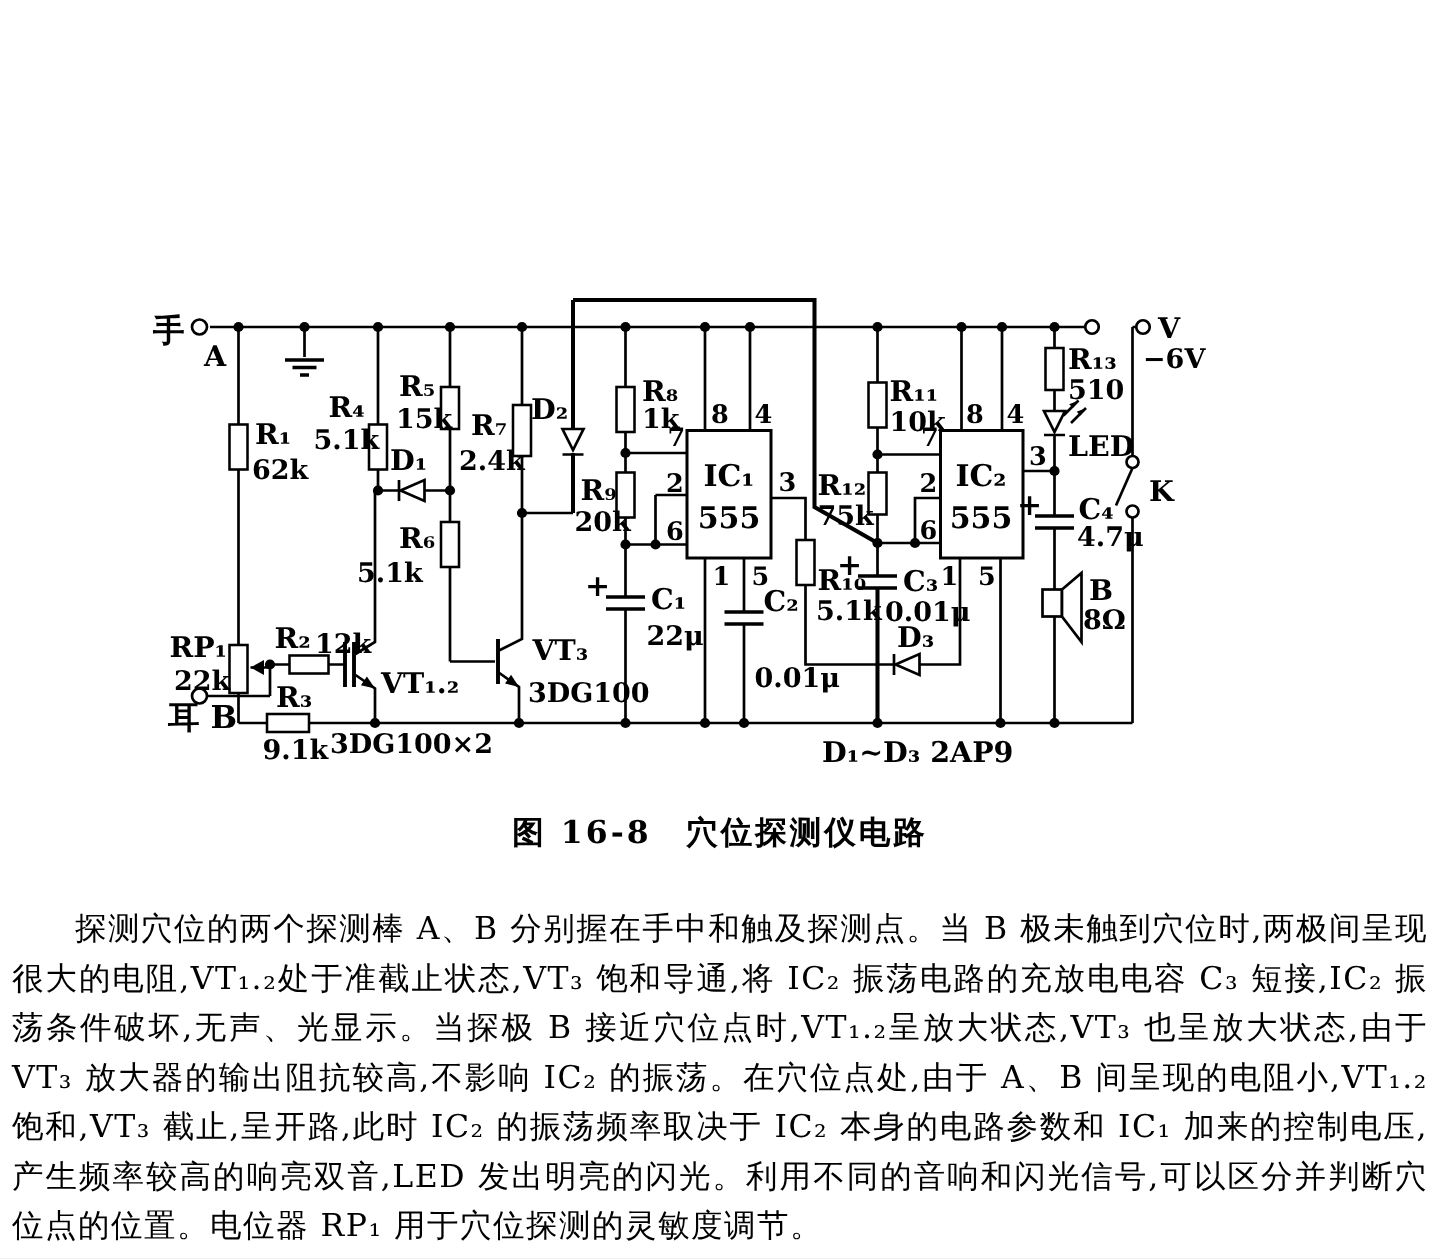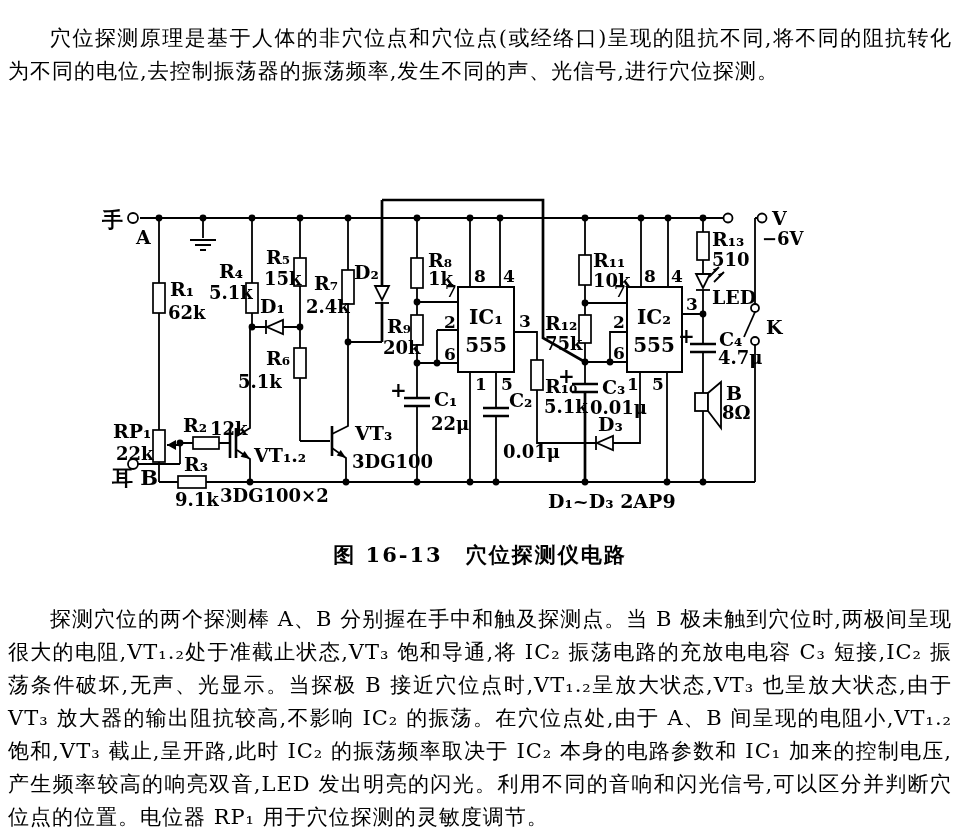--- a/index.html
+++ b/index.html
@@ -21,21 +21,20 @@
   .icname{font-size:20px;font-weight:bold;text-anchor:middle;}
   .ictype{font-size:20px;font-weight:bold;text-anchor:middle;}
   .plus{font-size:20px;font-weight:bold;}
 </style>
 </head>
 <body>
 
 <div class="page">
 
   <div id="intro" class="textblock">
-    <p>穴位探测原理是基于人体的非穴位点和穴位点(或经络口)呈现的阻抗不同,将不同的阻抗转化为不同的电位,去控制振荡器的振荡频率,发生不同的声、光信号,进行穴位探测。</p>
   </div>
 
   <svg width="960" height="335" viewBox="0 193 960 335">
 
     <path fill="none" stroke="#000" stroke-width="1.8" d="
       M140,218 H728
       M203,218 V238
       M159,218 V283 M159,313 V430 M159,462 V482
       M159,482 H178 M206,482 H755
       M167,445 H180 M180,443 V464 M180,464 H138
@@ -250,19 +249,19 @@
     <text class="lbl" x="719" y="346">C₄</text>
     <text class="val" x="718" y="364">4.7μ</text>
     <text class="lbl" x="726" y="400">B</text>
     <text class="val" x="722" y="419">8Ω</text>
     <text class="lbl" x="766" y="334">K</text>
     <text class="lbl" x="772" y="225">V</text>
     <text class="val" x="762" y="245">−6V</text>
     <text class="lbl" x="548" y="508">D₁~D₃ 2AP9</text>
   </svg>
 
-  <div id="caption">图 16-13　穴位探测仪电路</div>
+  <div id="caption">图 16-8　穴位探测仪电路</div>
 
   <div id="body2" class="textblock">
     <p>探测穴位的两个探测棒 A、B 分别握在手中和触及探测点。当 B 极未触到穴位时,两极间呈现很大的电阻,VT₁.₂处于准截止状态,VT₃ 饱和导通,将 IC₂ 振荡电路的充放电电容 C₃ 短接,IC₂ 振荡条件破坏,无声、光显示。当探极 B 接近穴位点时,VT₁.₂呈放大状态,VT₃ 也呈放大状态,由于 VT₃ 放大器的输出阻抗较高,不影响 IC₂ 的振荡。在穴位点处,由于 A、B 间呈现的电阻小,VT₁.₂饱和,VT₃ 截止,呈开路,此时 IC₂ 的振荡频率取决于 IC₂ 本身的电路参数和 IC₁ 加来的控制电压,产生频率较高的响亮双音,LED 发出明亮的闪光。利用不同的音响和闪光信号,可以区分并判断穴位点的位置。电位器 RP₁ 用于穴位探测的灵敏度调节。</p>
   </div>
 
 </div>
 
 </body></html>

